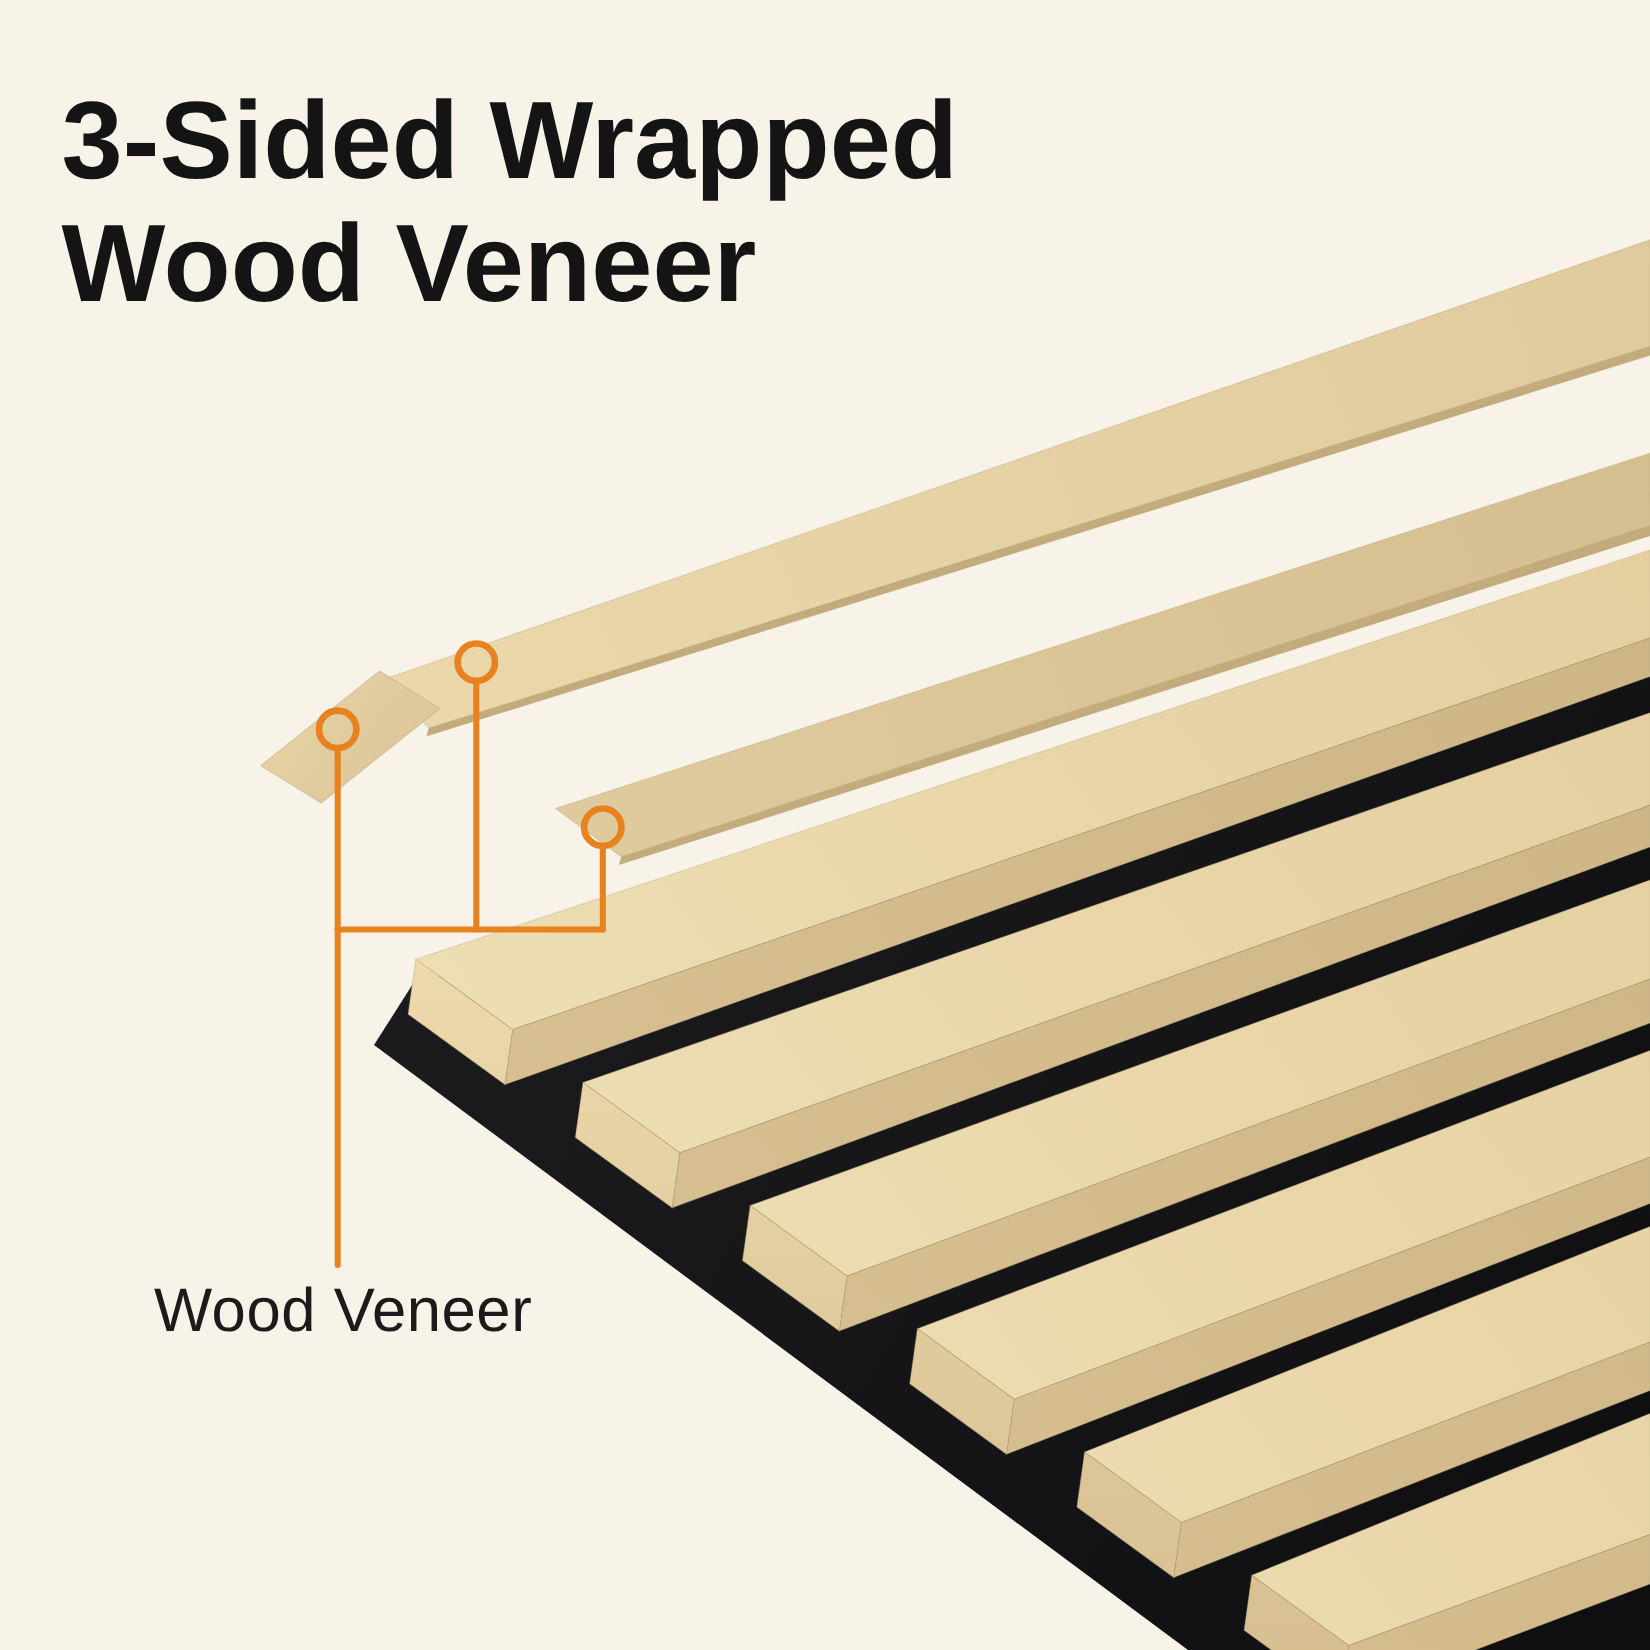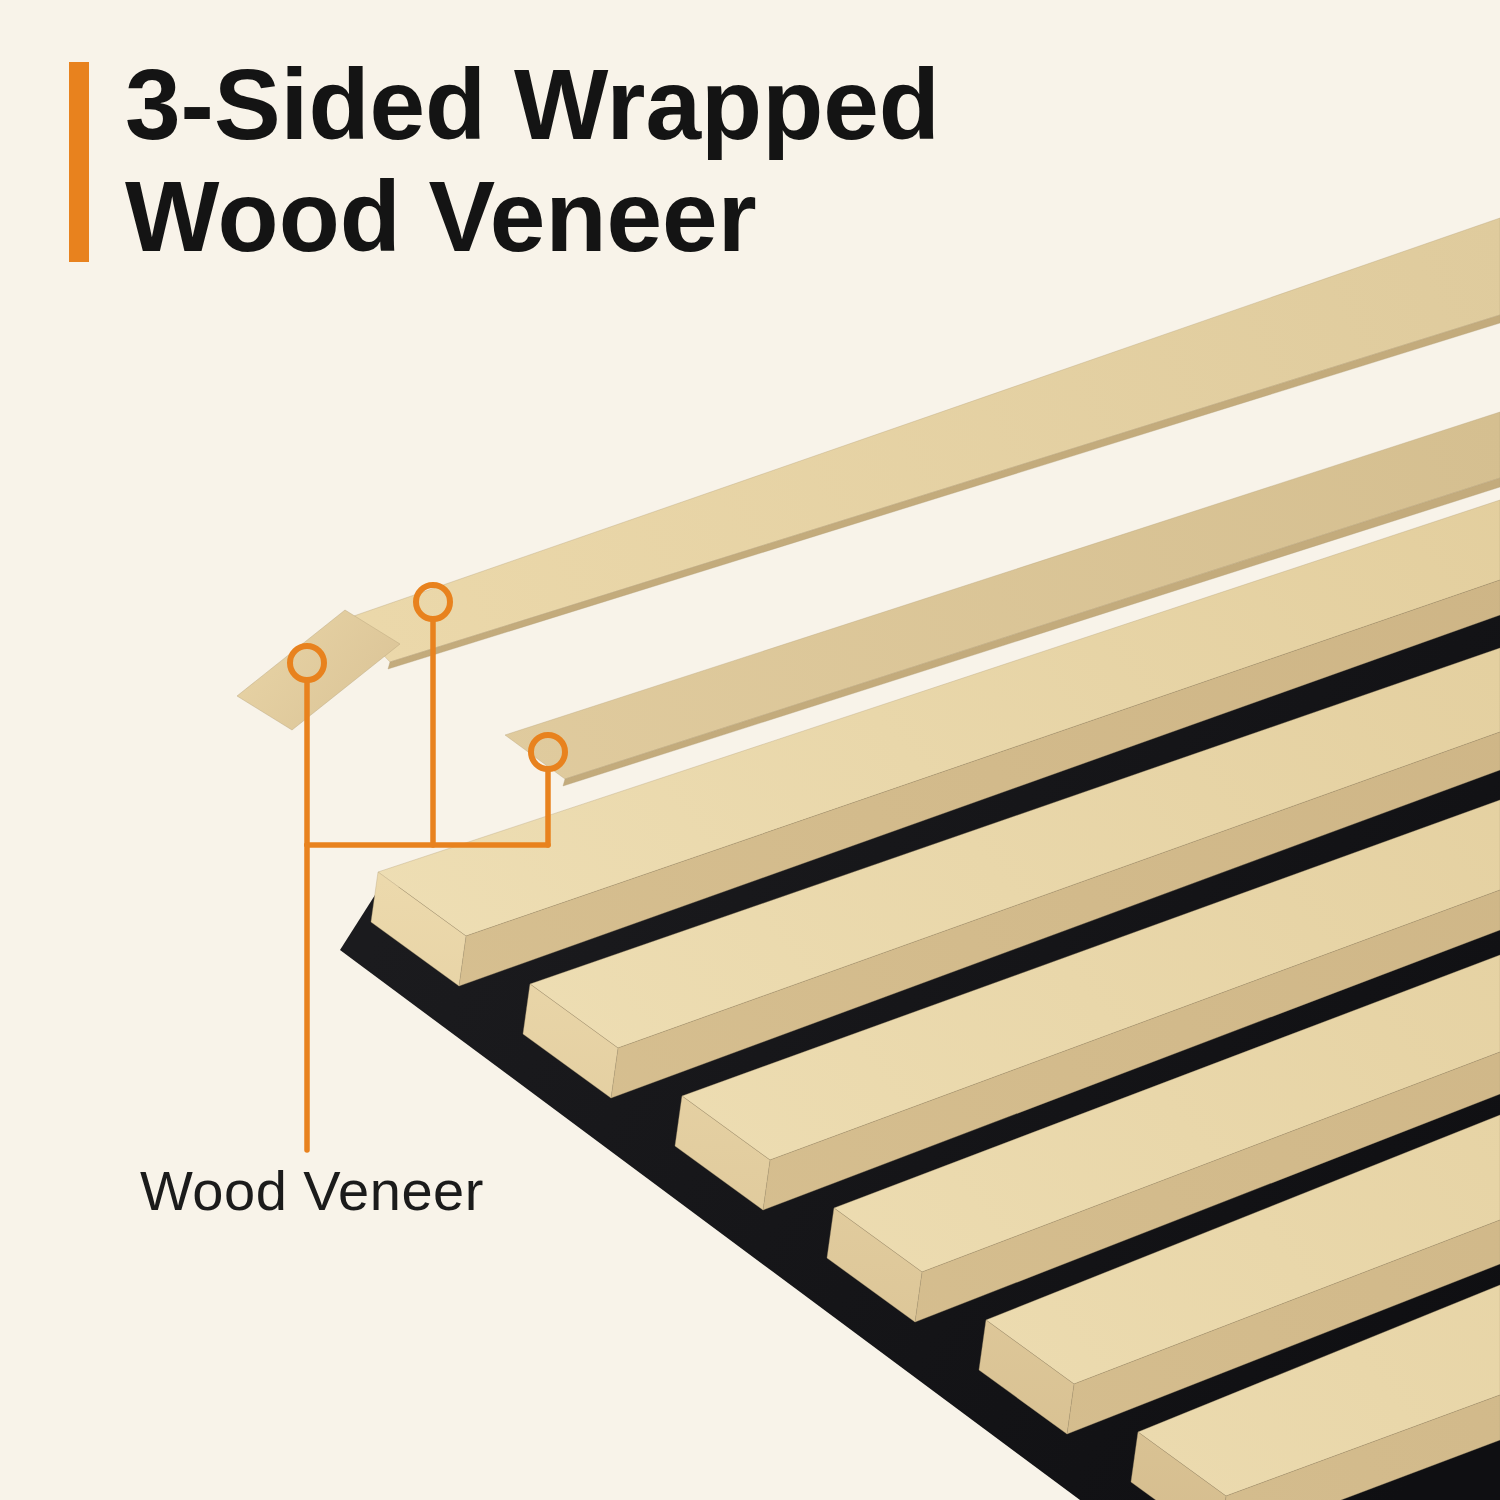--- a/index.html
+++ b/index.html
@@ -10,25 +10,26 @@
   .page {
     position: relative;
     width: 1500px;
     height: 1500px;
     background: #f8f3e9;
     overflow: hidden;
     font-family: "Liberation Sans", sans-serif;
   }
   .title-block {
     position: absolute;
-    left: 69px;
+    left: 56px;
     top: 48px;
     display: flex;
     align-items: stretch;
     z-index: 5;
+    flex-direction: column;
   }
   .accent-bar {
     width: 20px;
     background: #e8821e;
     margin-right: 36px;
     margin-top: 14px;
     margin-bottom: 10px;
   }
   .title {
     margin: 0;

